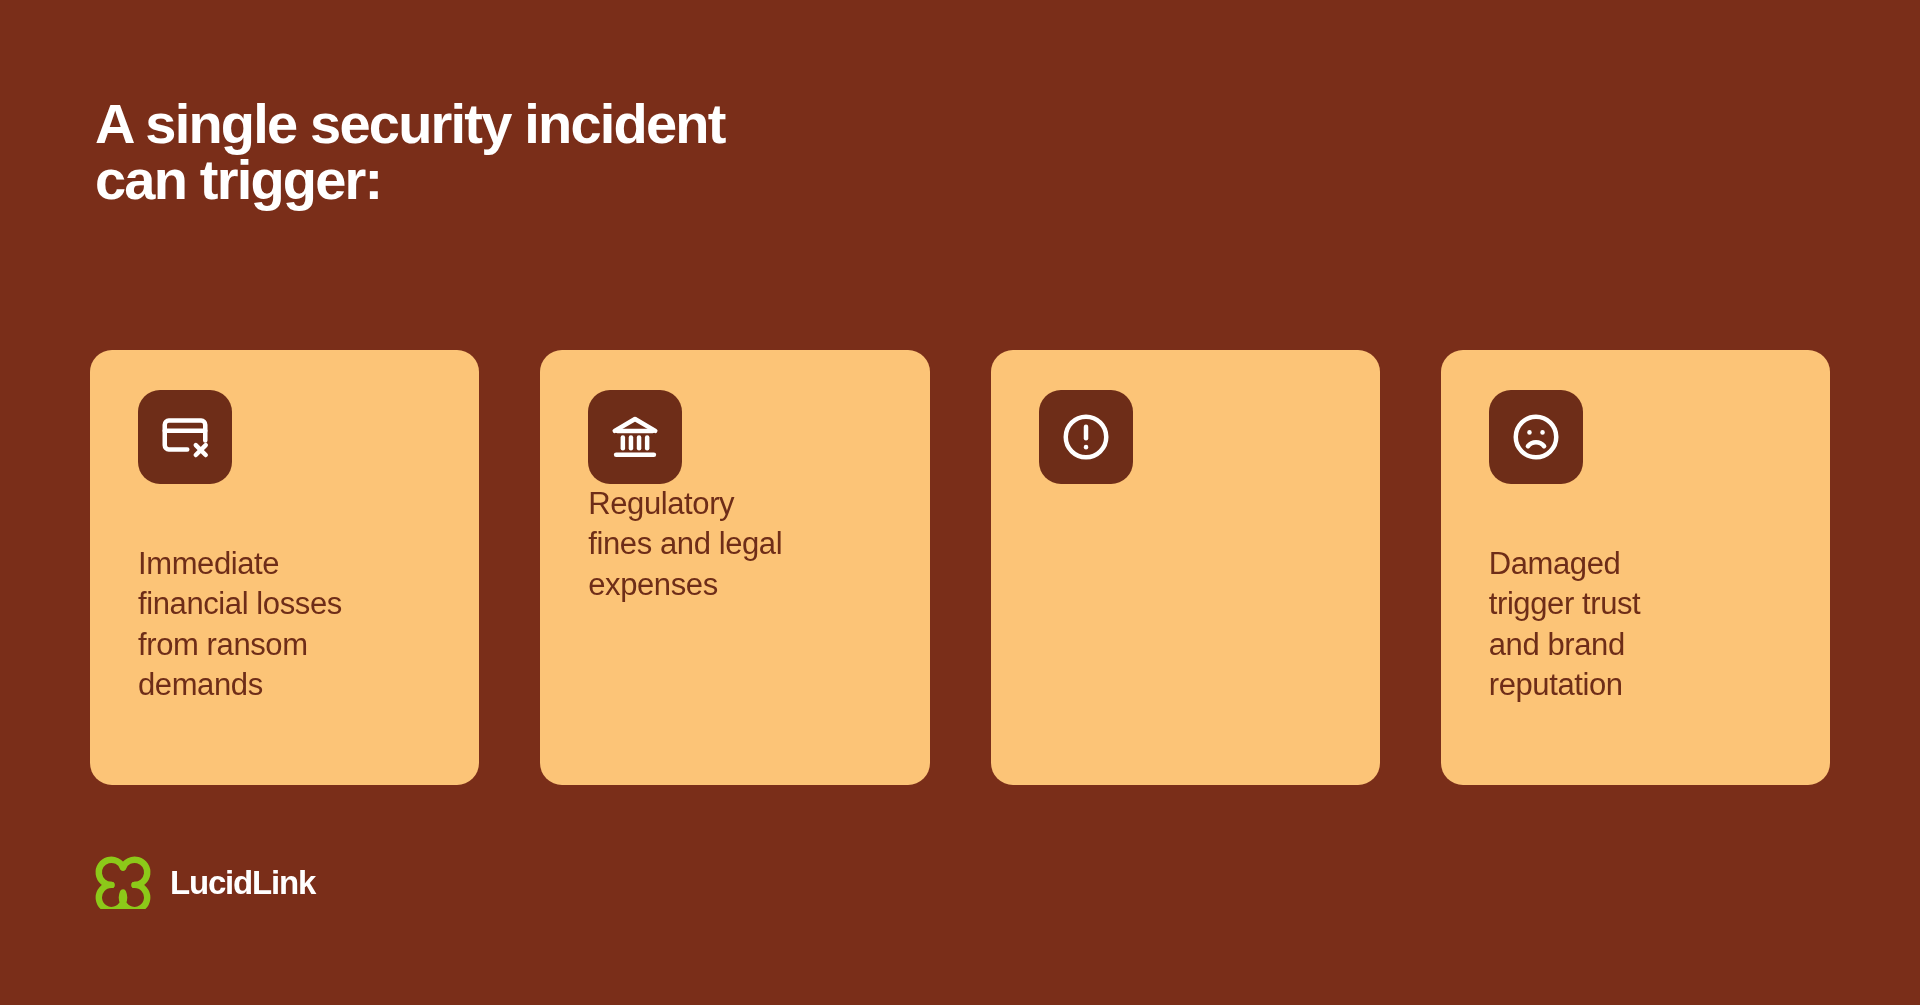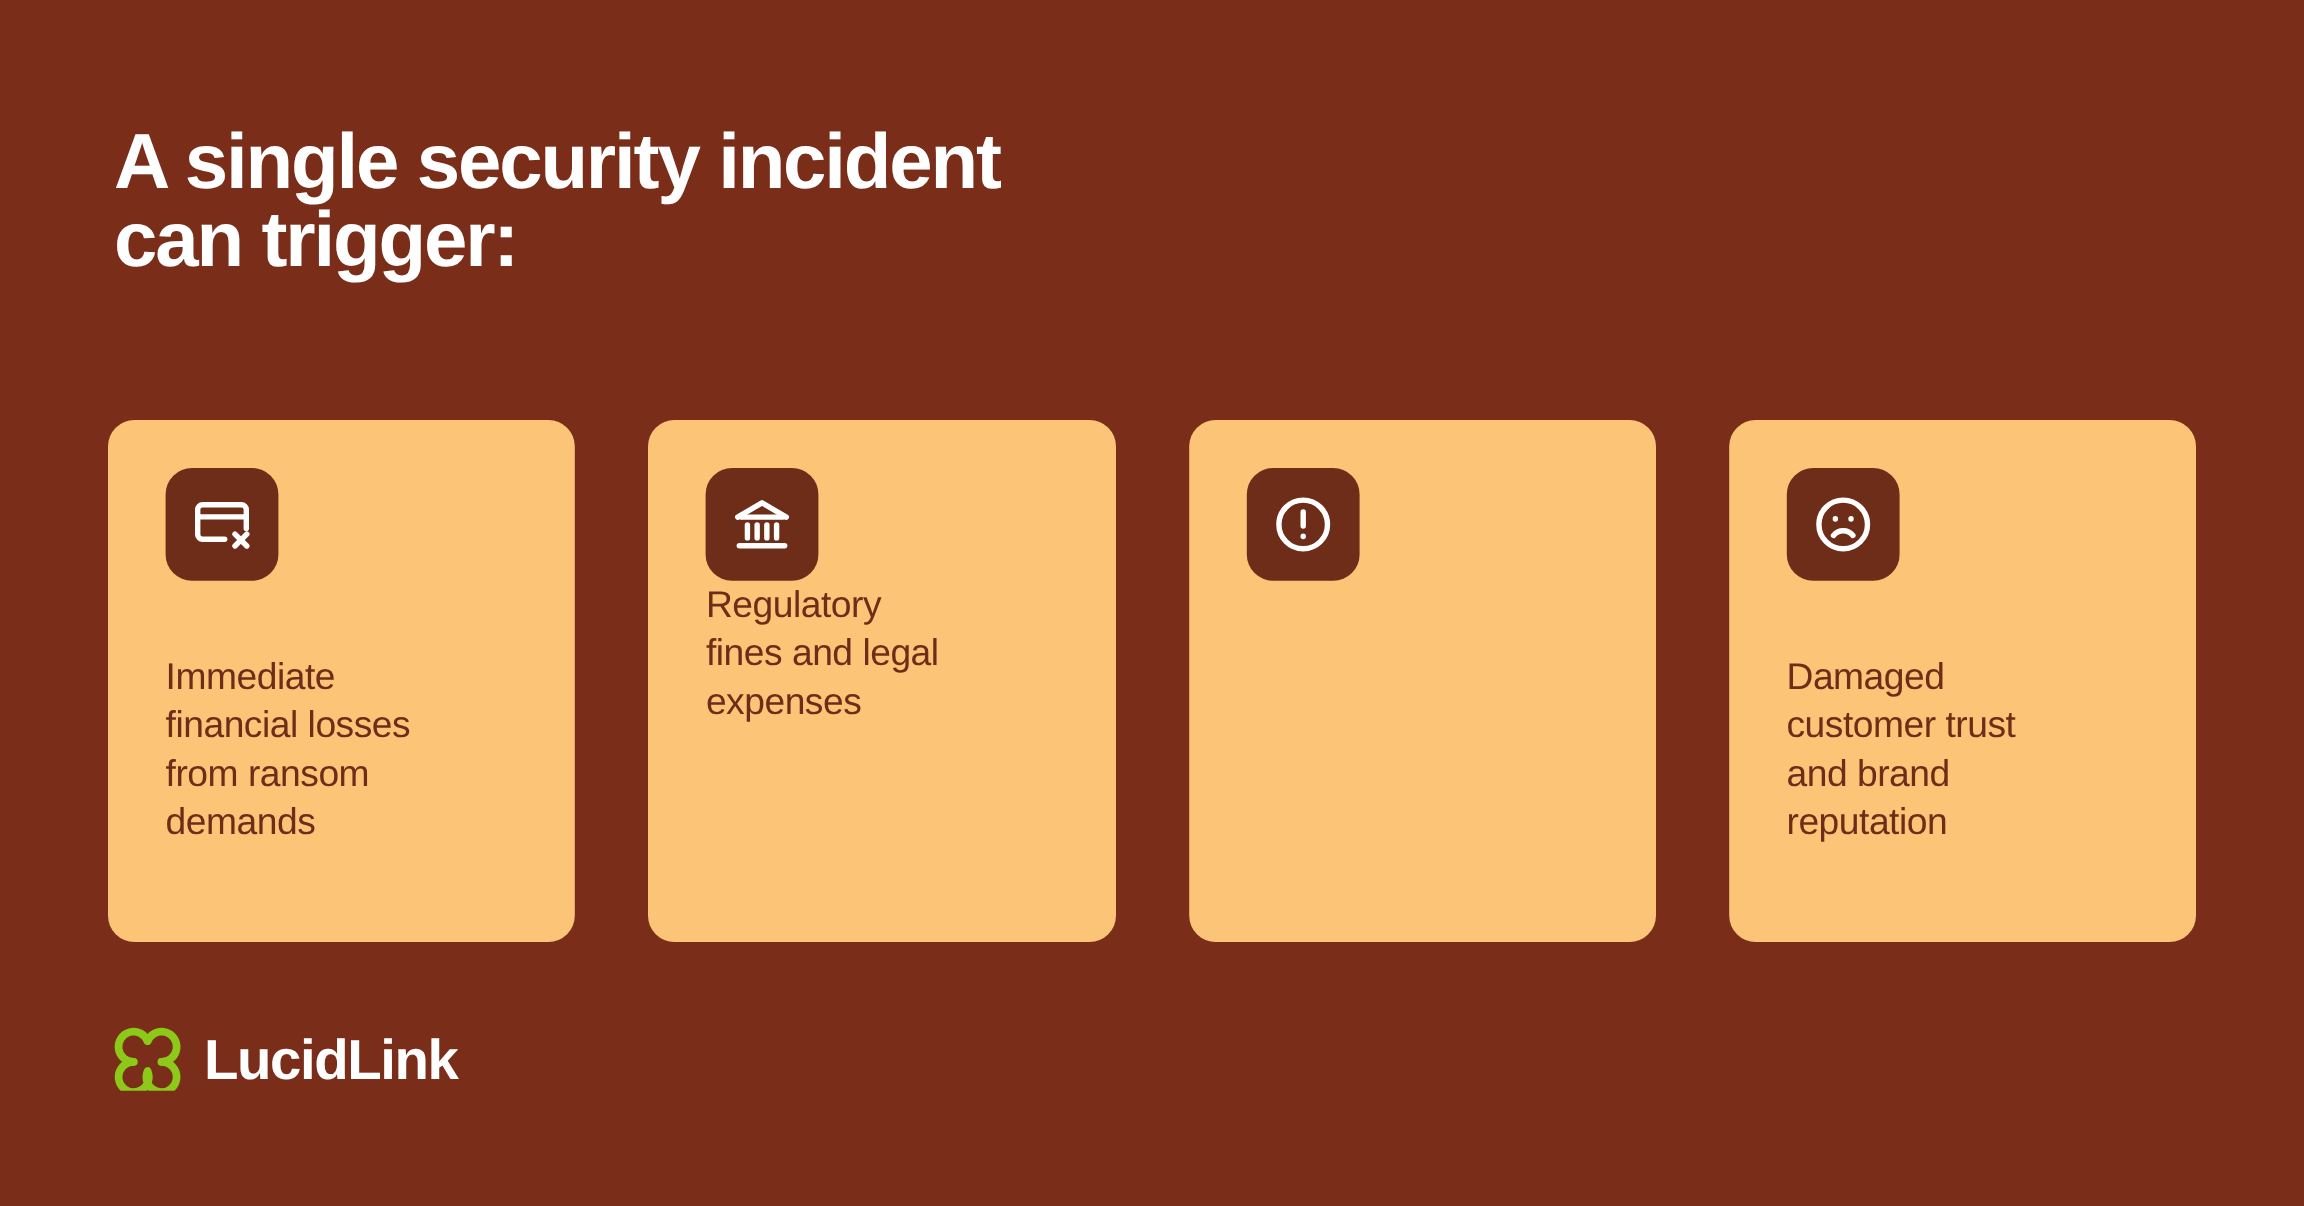--- a/index.html
+++ b/index.html
@@ -22,21 +22,21 @@
     box-sizing: border-box;
   }
 
   
   #headline {
     position: absolute;
     left: 95px;
     top: 58px;
     width: 1300px;
     color: #FFFFFF;
-    font-size: 65px;
+    font-size: 56px;
     font-weight: 700;
     line-height: 1.0;
     letter-spacing: -1.8px;
     white-space: pre-line;
   }
 
   
   #cards {
     position: absolute;
     left: 90px;
@@ -100,21 +100,21 @@
     position: absolute;
     left: 92px;
     top: 855px;
     display: flex;
     align-items: center;
     gap: 16px;
   }
   #logo-mark { display: block; }
   #logo-word {
     color: #FFFFFF;
-    font-size: 47px;
+    font-size: 33px;
     font-weight: 700;
     letter-spacing: -1.2px;
     line-height: 1;
   }
 </style>
 </head>
 <body>
 
 <div id="slide">
 
@@ -173,21 +173,21 @@
       <div class="icon-tile">
         <svg width="54" height="54" viewBox="0 0 24 24" fill="none" stroke="#FFFFFF" stroke-width="2" stroke-linecap="round" stroke-linejoin="round">
           <circle cx="12" cy="12" r="9"></circle>
           <path d="M8.4 16.1a4.6 4.6 0 0 1 7.2 0"></path>
           <path d="M9.1 9.9v0.1"></path>
           <path d="M14.9 9.9v0.1"></path>
         </svg>
       </div>
       <div class="card-body">
         <div class="card-text">Damaged
-customer trust
+trigger trust
 and brand
 reputation</div>
       </div>
     </div>
 
   </div>
 
   <div id="logo">
     <svg id="logo-mark" width="62" height="54" viewBox="0 0 62 54" fill="none" stroke="#8CC919" stroke-width="6.4" stroke-linecap="round" stroke-linejoin="round">
       <path d="M31 12.5a12.6 12.6 0 1 1 11.6 17.4"></path>

